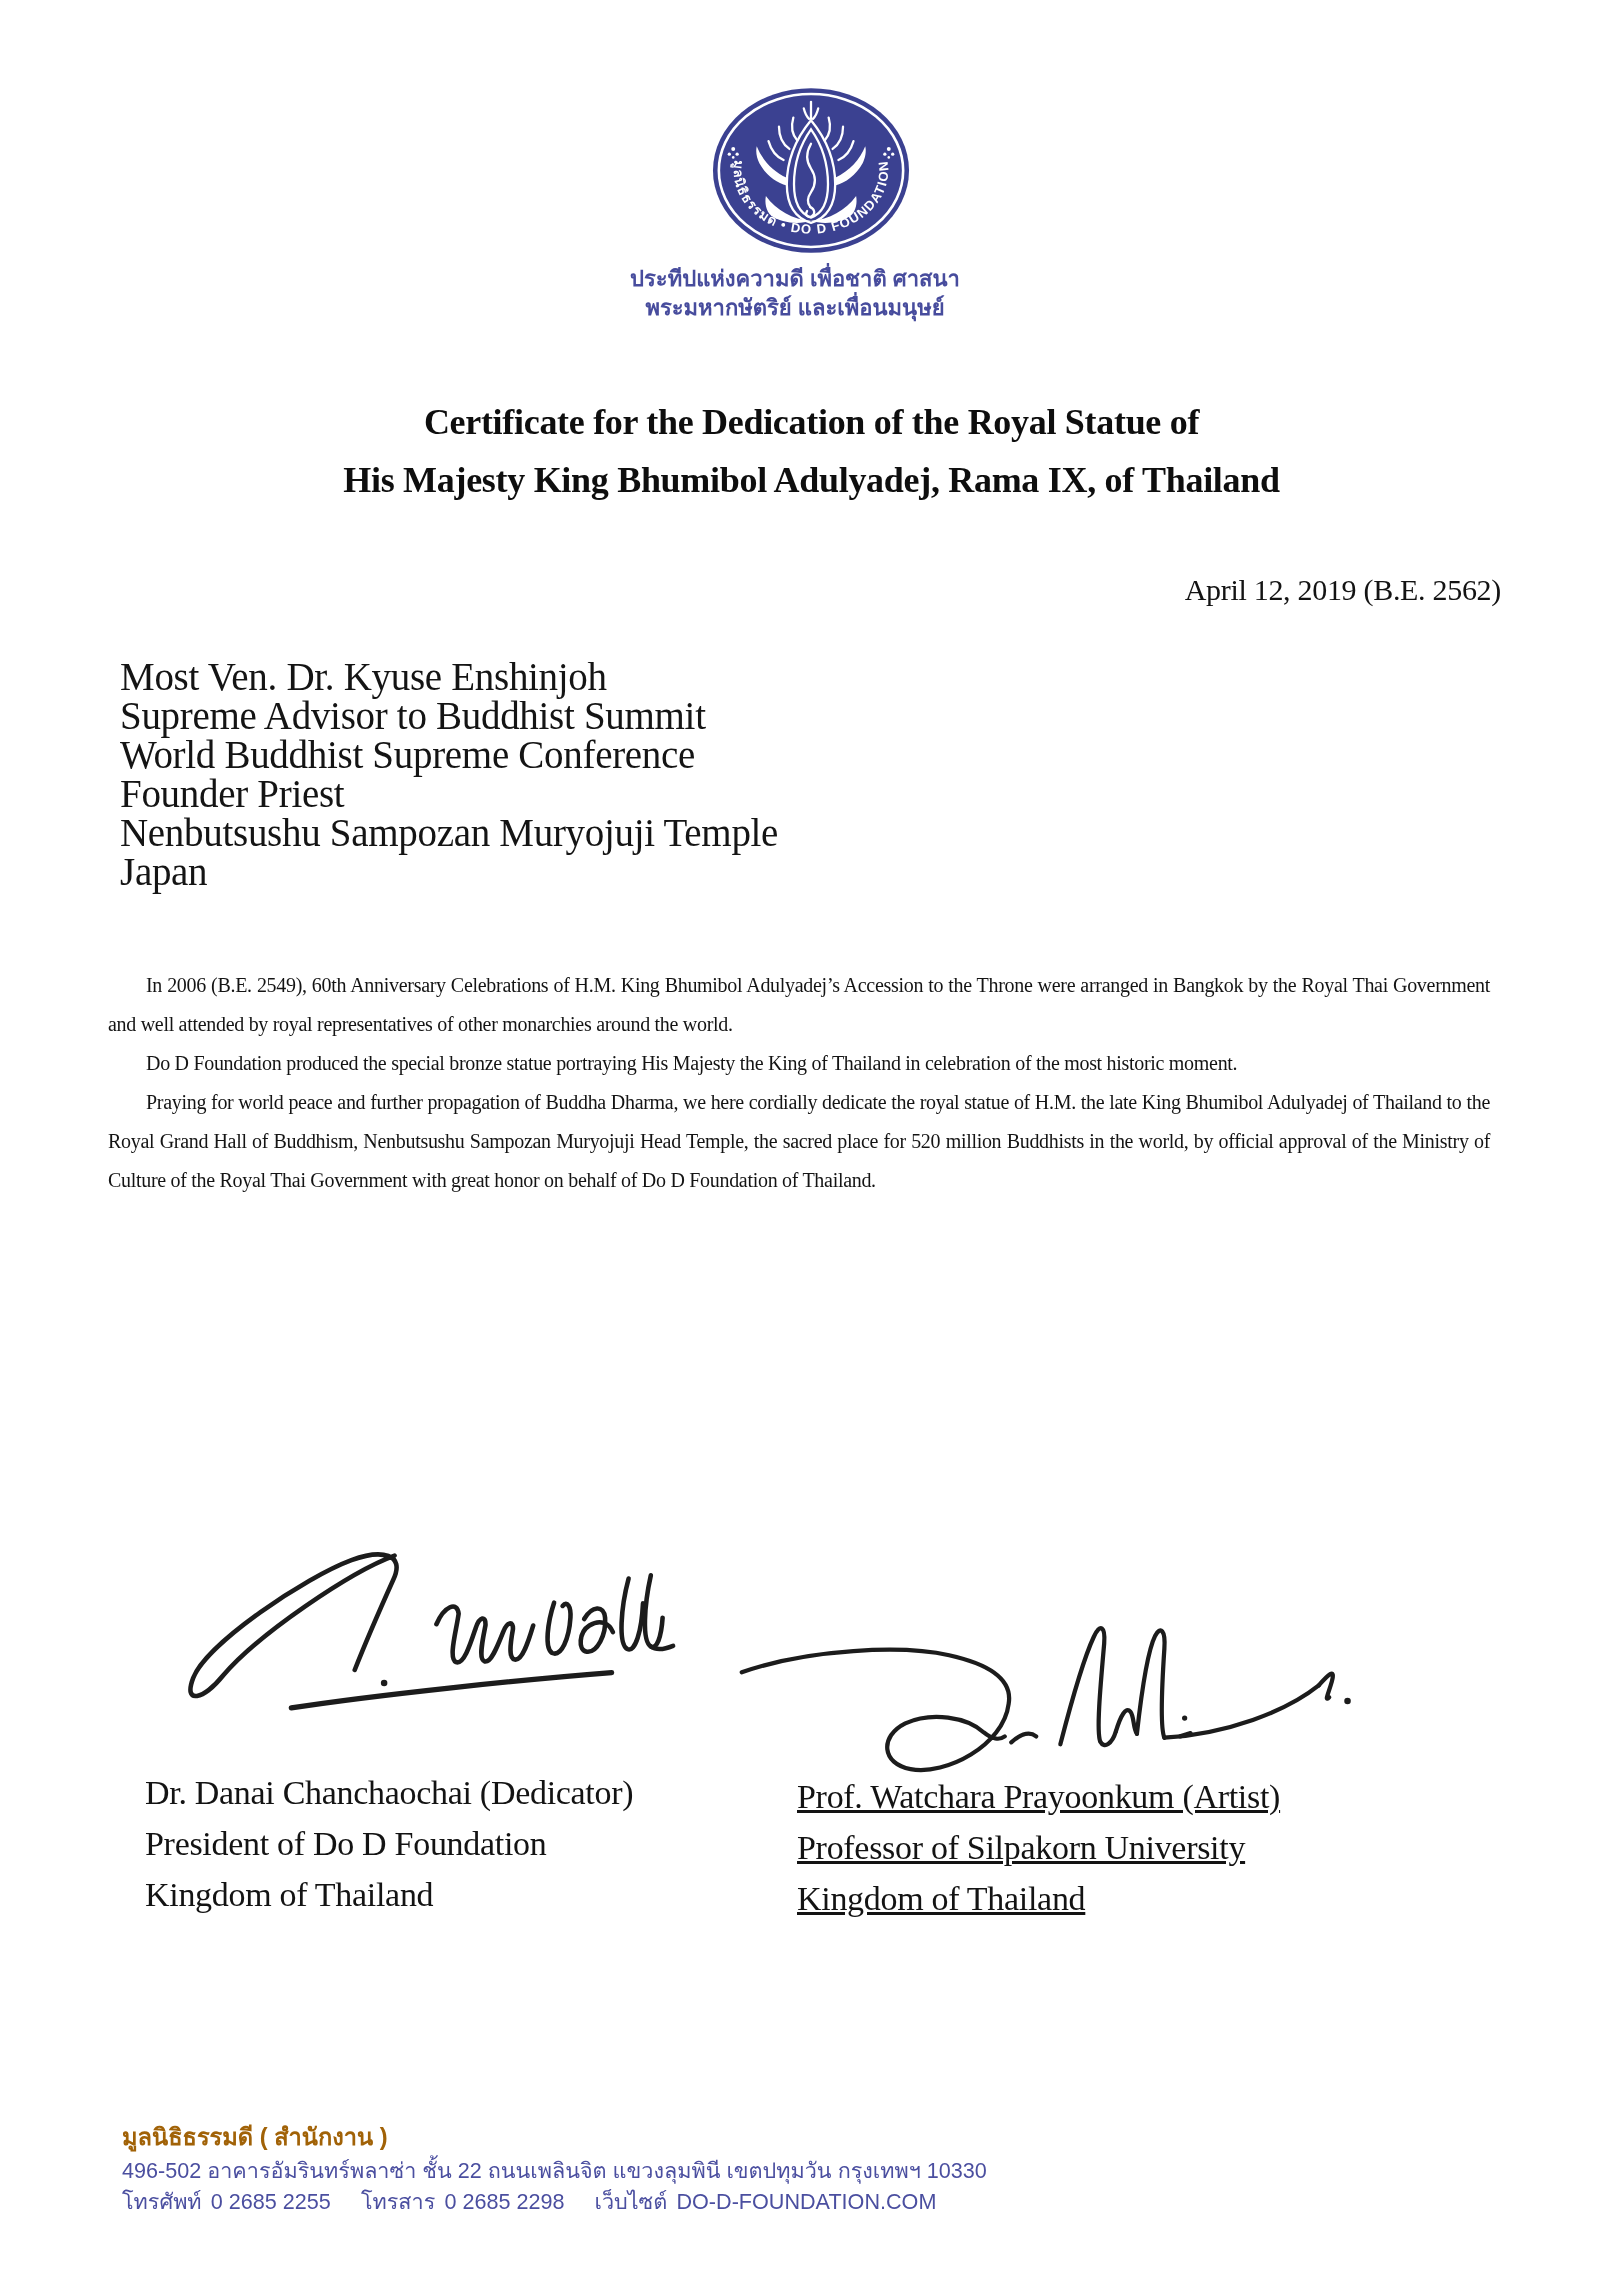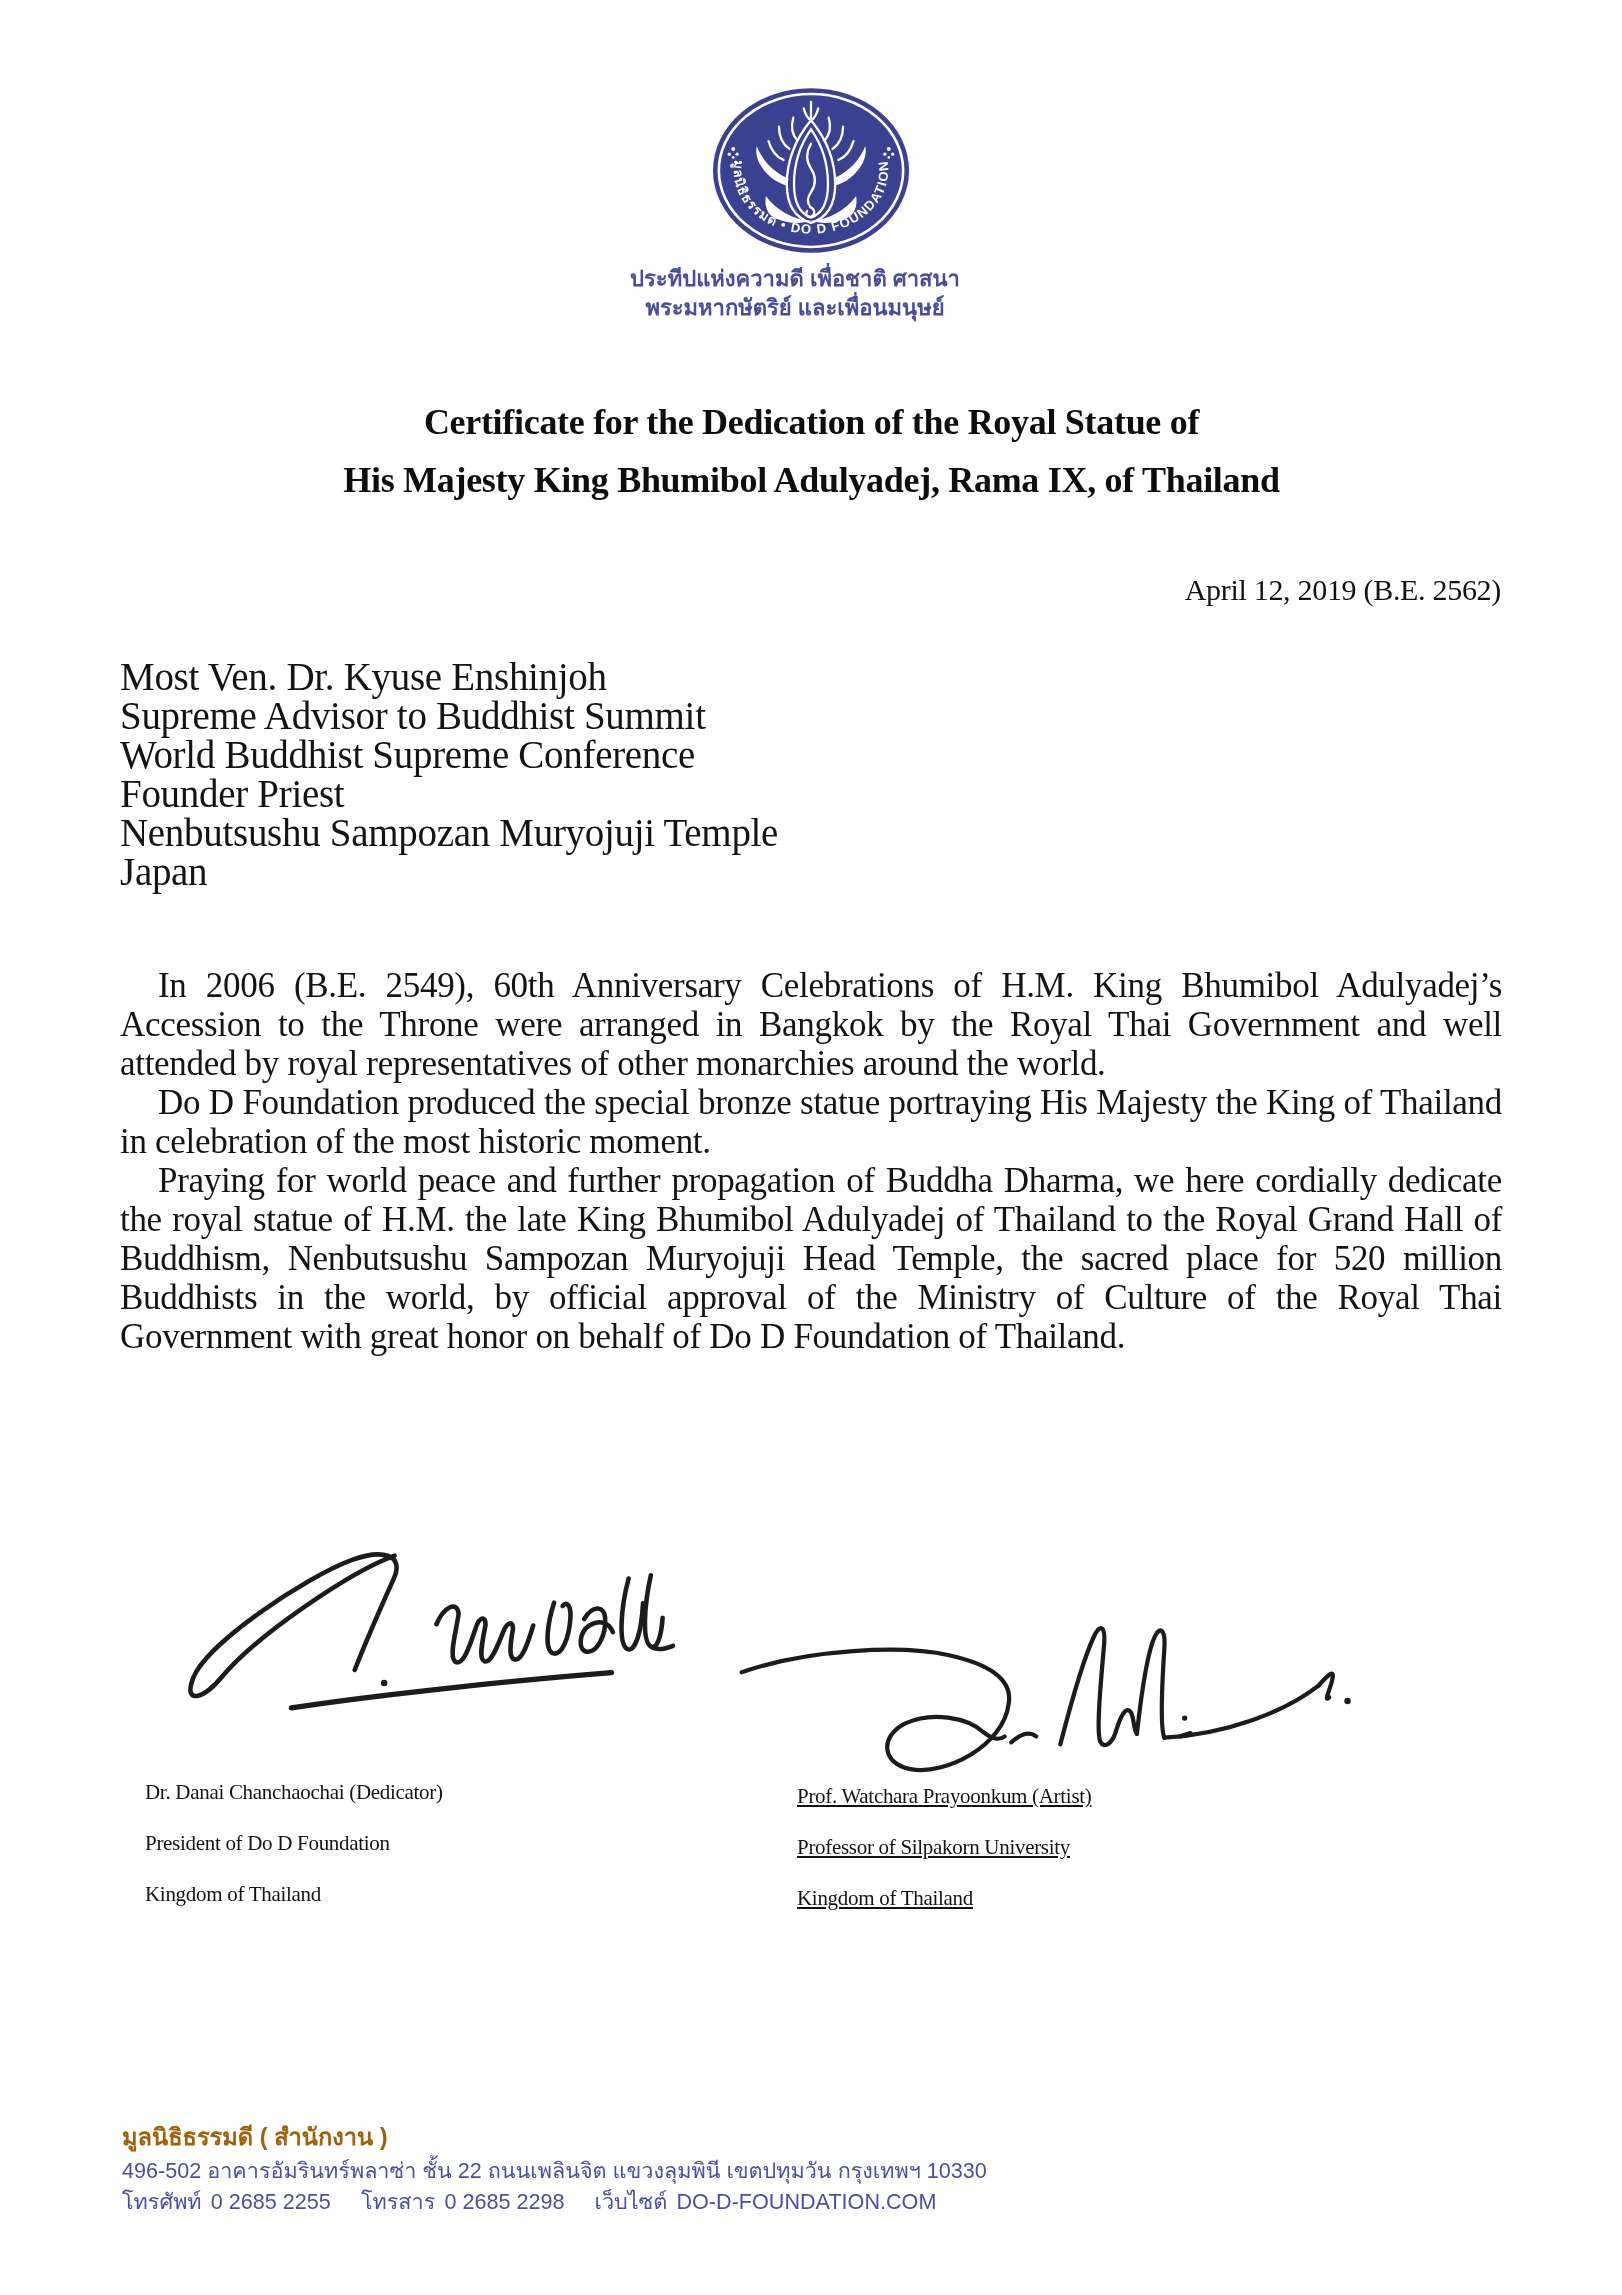--- a/index.html
+++ b/index.html
@@ -36,32 +36,32 @@
     position: absolute; right: 122px; top: 573px;
     font-size: 30px; letter-spacing: -0.3px; color: #131313;
   }
   
   .recipient {
     position: absolute; left: 120px; top: 657px;
     font-size: 39px; line-height: 39px; letter-spacing: -0.3px;
   }
   
   .body-text {
-    position: absolute; left: 120px; top: 966px; width: 1382px;
-    font-size: 35px; line-height: 39px; letter-spacing: -0.3px;
+    position: absolute; left: 108px; top: 966px; width: 1382px;
+    font-size: 20px; line-height: 39px; letter-spacing: -0.3px;
     text-align: justify;
   }
   .body-text p { margin: 0; text-indent: 38px; }
   
   .sig-svg { position: absolute; }
   .sig-left-svg  { left: 154px;  top: 1539px; }
   .sig-right-svg { left: 730px; top: 1608px; }
   .sig-block {
     position: absolute;
-    font-size: 21px; line-height: 51px; letter-spacing: -0.3px;
+    font-size: 34px; line-height: 51px; letter-spacing: -0.3px;
     color: #131313;
   }
   .sig-block-left  { left: 145px;  top: 1767px; }
   .sig-block-right { left: 797px; top: 1771px; text-decoration: underline; }
   
   .footer {
     position: absolute; left: 122px; top: 2122px;
     font-family: "Liberation Sans", "DejaVu Sans", sans-serif;
     color: #4b4fa0;
     font-size: 21.6px; line-height: 31px;

